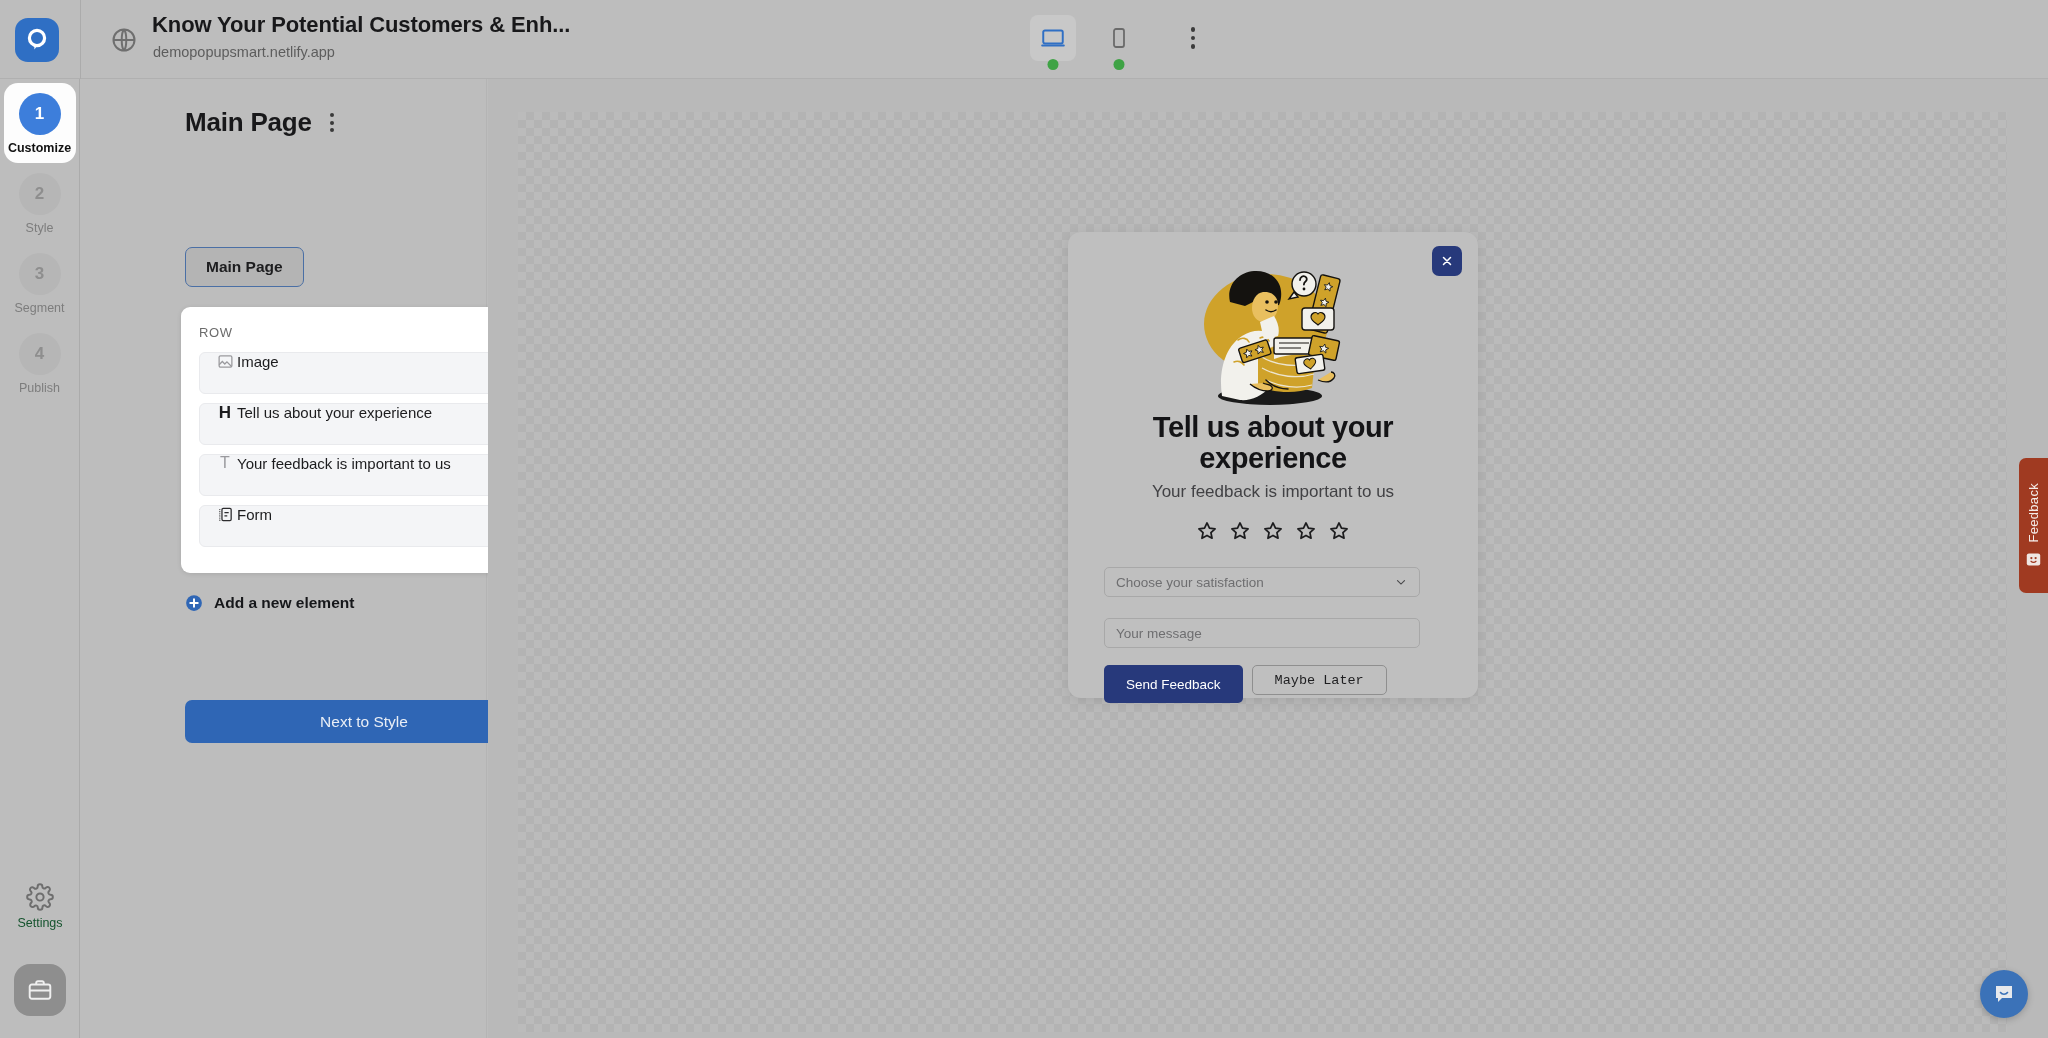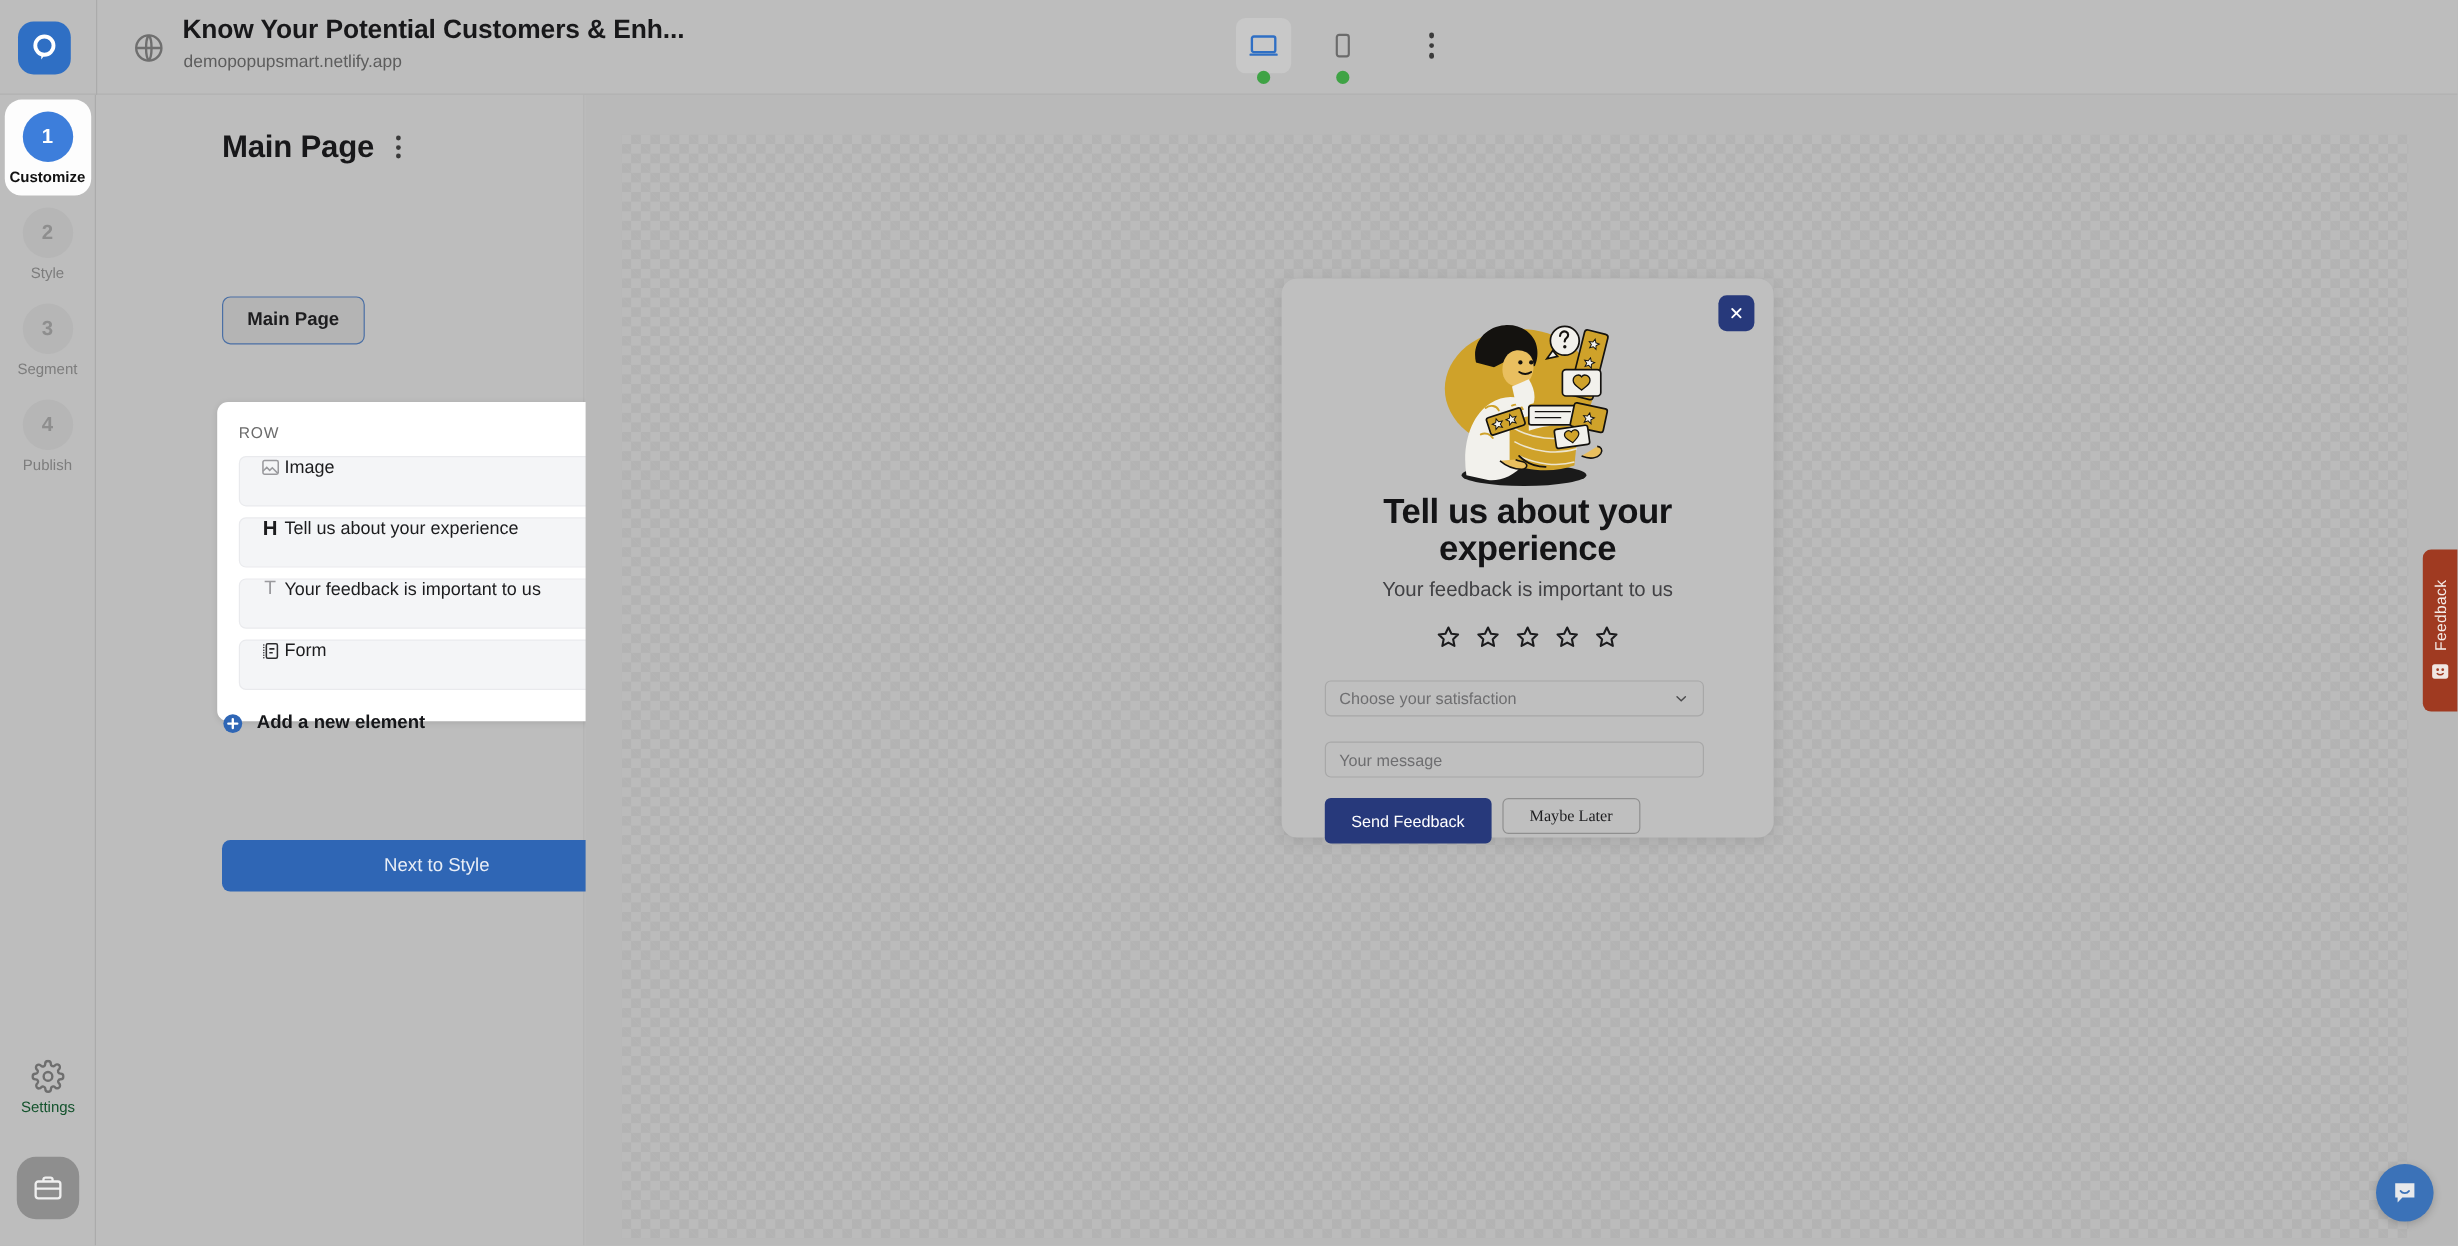--- a/index.html
+++ b/index.html
@@ -134,21 +134,21 @@
   }
   #page-tab {
     position: absolute; left: 104px; top: 168px;
     padding: 10px 20px; border: 1px solid #4a6fa5; border-radius: 7px;
     background: #b4b4b4; color: #1d1d1f; font-size: 15.5px; font-weight: 600;
     cursor: pointer;
   }
   #elements-card {
     position: absolute; left: 100px; top: 228px;
     width: 372px; background: #ffffff; border-radius: 9px;
-    padding: 16px 14px 26px; box-shadow: 0 1px 5px rgba(0,0,0,.10); margin-top: 28px;
+    padding: 16px 14px 26px; box-shadow: 0 1px 5px rgba(0,0,0,.10);
   }
   #elements-card-head {
     display: flex; align-items: center; justify-content: space-between;
     padding: 0 6px 10px 4px;
   }
   #row-label { font-size: 13px; color: #6b6b6b; letter-spacing: .6px; }
   .element-row {
     display: flex; align-items: flex-start; gap: 1px;
     height: 42px; margin: 0 4px 9px;
     background: #f4f5f7; border: 1px solid #e9eaed; border-radius: 6px;
@@ -239,21 +239,21 @@
     display: flex; gap: 9px;
   }
   #send-feedback-btn {
     height: 38px; padding: 0 22px; border-radius: 5px;
     background: #27397b; color: #fff; border: none;
     font-family: inherit; font-size: 13.5px; cursor: pointer;
   }
   #maybe-later-btn {
     height: 30px; padding: 0 22px; border-radius: 5px;
     background: transparent; color: #1e1e20; border: 1px solid #8f8f8f;
-    font-family: Liberation Serif, serif; font-size: 13.5px; cursor: pointer;
+    font-family: Liberation Mono, monospace; font-size: 13.5px; cursor: pointer;
   }
 
   
   #feedback-tab {
     position: absolute; right: 0; top: 458px;
     width: 29px; height: 135px;
     background: #a03a21; border-radius: 7px 0 0 7px;
     display: flex; flex-direction: column; align-items: center;
     justify-content: center; gap: 9px; cursor: pointer;
   }

